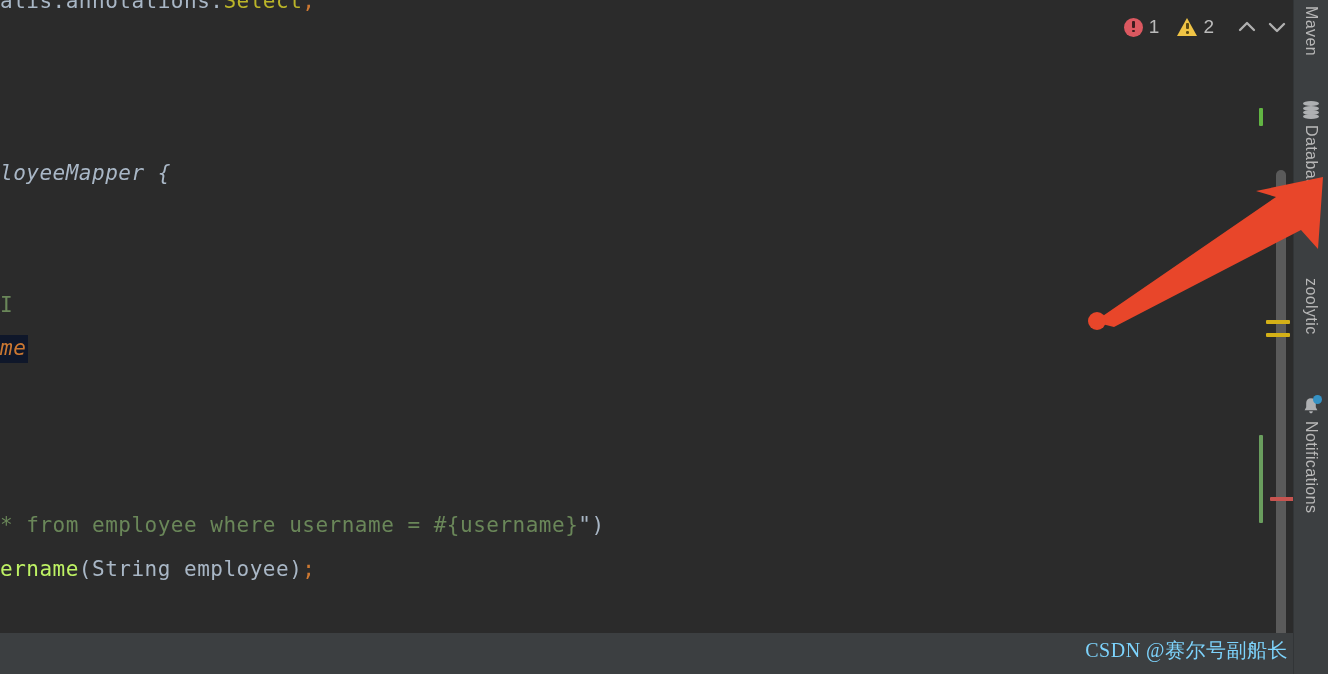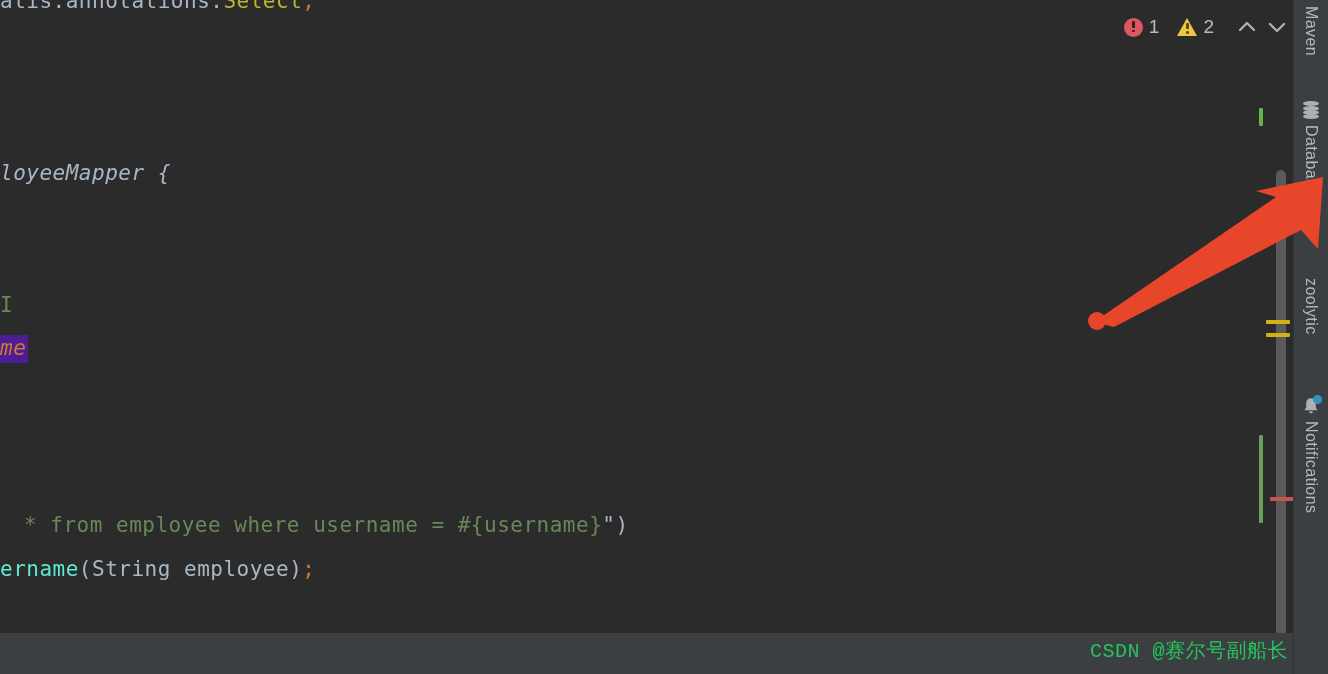--- a/index.html
+++ b/index.html
@@ -33,21 +33,21 @@
     font-family: "DejaVu Sans Mono", monospace;
     font-size: 21px;
     line-height: 26px;
     letter-spacing: 0.5px;
   }
 
   .tok-plain   { color: #a9b7c6; }
   .tok-anno    { color: #bbb529; }
   .tok-semi    { color: #cc7832; }
   .tok-string  { color: #6a8759; }
-  .tok-method  { color: #5eead4; }
+  .tok-method  { color: #bef264; }
 
   
   #line-import {
     top: -12px;
   }
   
   #line-interface {
     top: 160px;
     font-style: italic;
   }
@@ -56,27 +56,26 @@
     top: 292px;
     color: #6a8759;
   }
   
   #line-ident-frag {
     top: 335px;
     font-style: italic;
     color: #cc7832;
   }
   #line-ident-frag .hl {
-    background: #4c1d95;
+    background: #0f172a;
     padding: 1px 2px 3px 0;
   }
   
   #line-sql {
     top: 512px;
-    padding-left: 24px;
   }
   
   #line-method {
     top: 556px;
   }
 
   
   #inspection-widget {
     position: absolute;
     right: 36px;
@@ -257,22 +256,22 @@
     height: 41px;
     background: #3c3f41;
     z-index: 15;
   }
 
   
   #watermark {
     position: absolute;
     right: 40px;
     bottom: 10px;
-    color: #22c55e;
-    font-family: Liberation Mono, monospace;
+    color: #7dd3fc;
+    font-family: Liberation Serif, serif;
     font-size: 20px;
     letter-spacing: 0.5px;
     z-index: 45;
     white-space: nowrap;
   }
 </style>
 </head>
 <body>
 
 <div id="editor">

